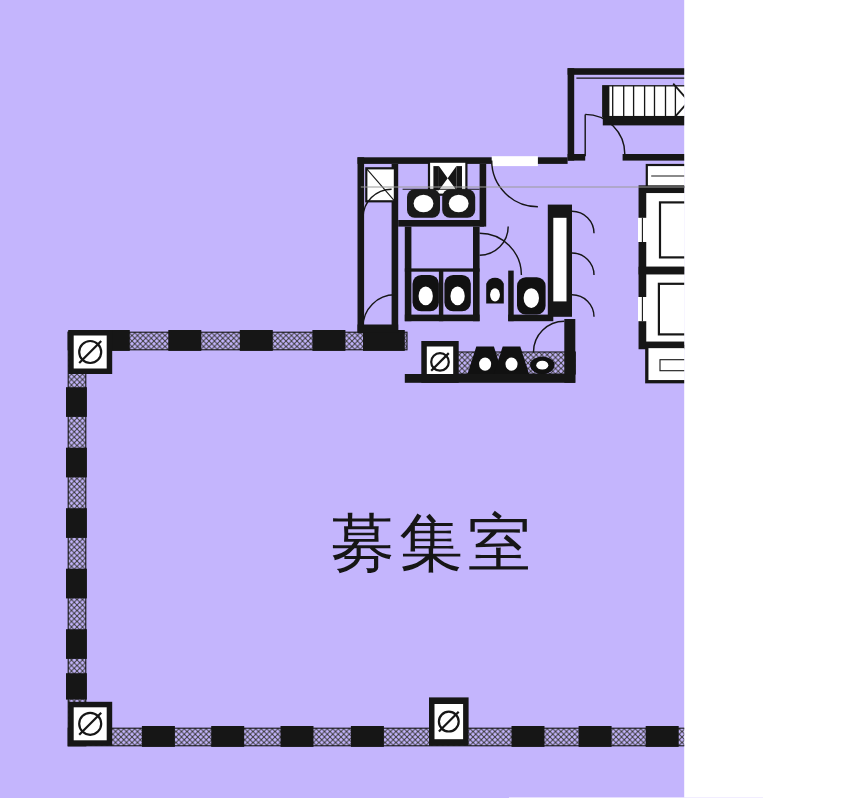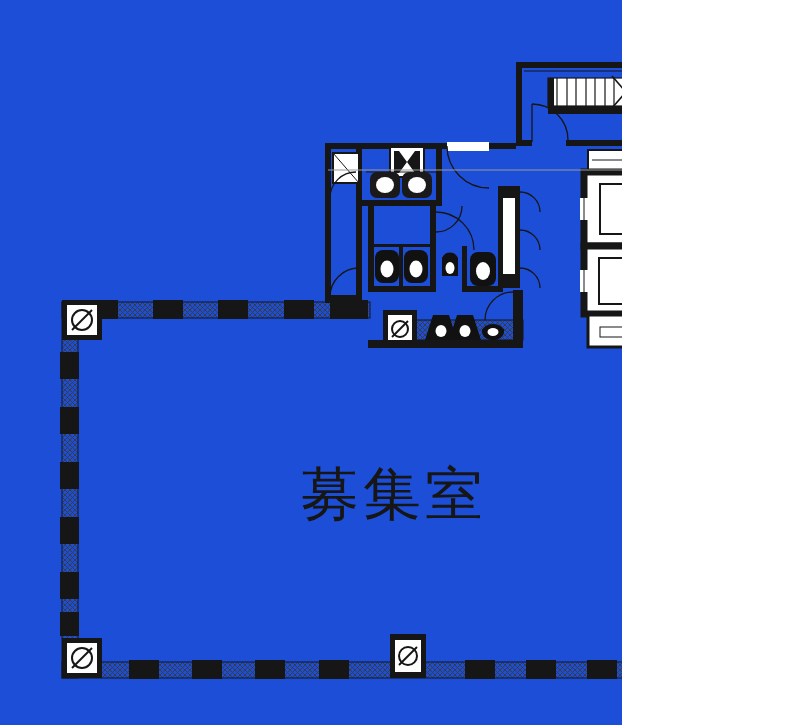--- a/index.html
+++ b/index.html
@@ -1,16 +1,16 @@
 <!DOCTYPE html>
 <html><head>
 <meta charset="utf-8">
 <style>
   html,body{margin:0;padding:0;background:#ffffff;}
-  .stage{position:relative;width:622px;height:725px;background:#1d4ed8;overflow:hidden;
+  .stage{position:relative;width:622px;height:725px;background:#c4b5fd;overflow:hidden;
          font-family:"Liberation Sans","DejaVu Sans",sans-serif;}
   svg{display:block;}
   .wall{fill:#161616;}
   .thin{stroke:#161616;stroke-width:1;fill:none;}
   .arc{stroke:#161616;stroke-width:1.3;fill:none;}
   .cl{stroke:#9a9a9a;stroke-width:1;fill:none;}
   .room-label{font-family:"Liberation Sans","DejaVu Sans",sans-serif;font-size:58px;letter-spacing:4px;}
 </style>
 </head>
 <body>

